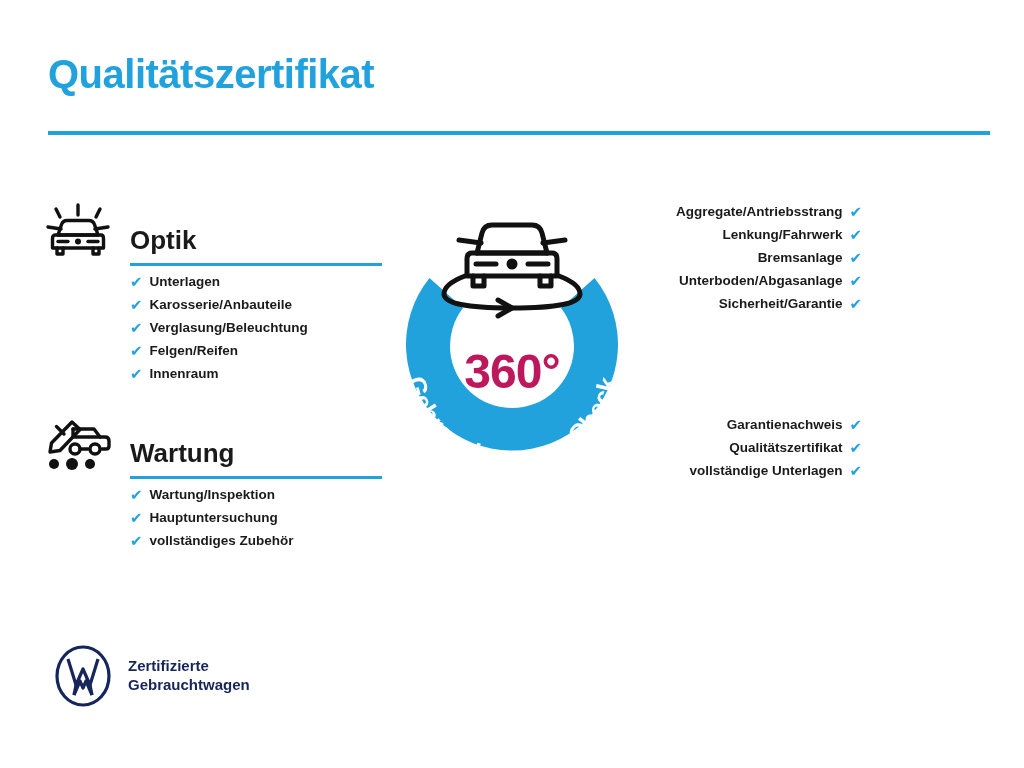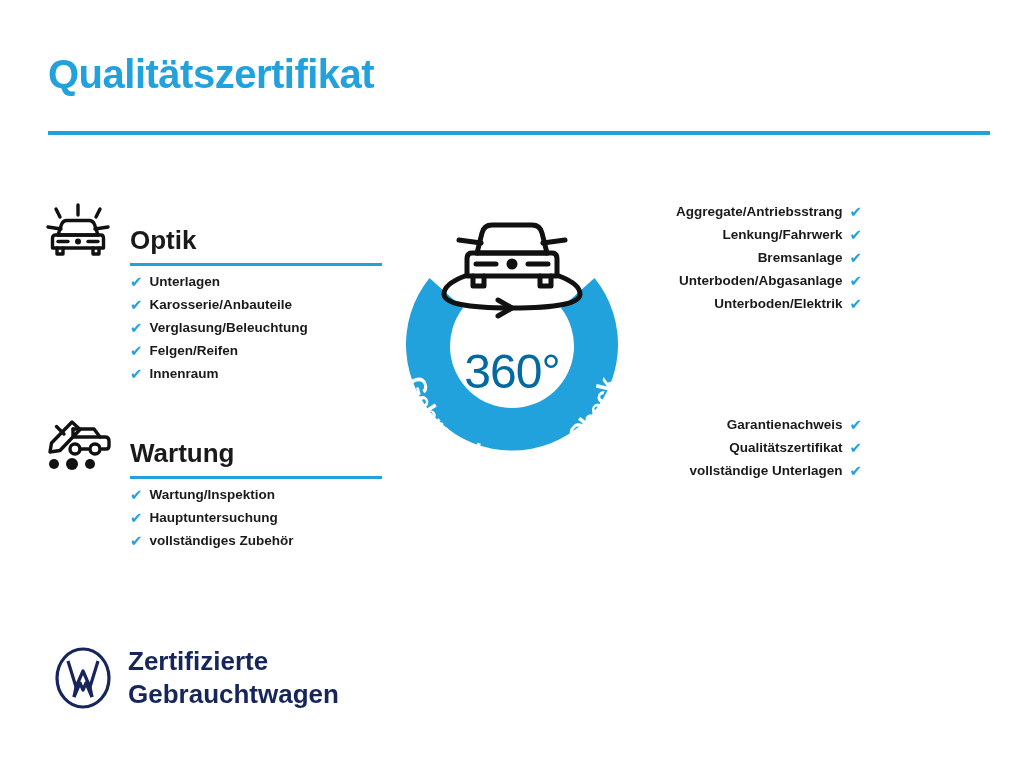--- a/index.html
+++ b/index.html
@@ -120,37 +120,37 @@
     height: 290px;
   }
   #badge svg { display: block; }
   #badge-value {
     position: absolute;
     left: 0;
     top: 148px;
     width: 280px;
     text-align: center;
     font-size: 48px;
-    font-weight: normal;
-    color: #0369a1;
+    font-weight: bold;
+    color: #be185d;
     letter-spacing: -1px;
   }
 
   
   #vw-logo-block {
     position: absolute;
     left: 52px;
     top: 645px;
     display: flex;
     align-items: center;
   }
   #vw-mark { width: 62px; height: 62px; }
   #vw-wordmark {
     margin-left: 14px;
-    font-size: 26px;
+    font-size: 15px;
     font-weight: bold;
     line-height: 1.25;
     color: #16255A;
     white-space: nowrap;
   }
 </style>
 </head>
 <body>
 
 <div id="page-title">Qualitätszertifikat</div>
@@ -253,21 +253,21 @@
       </li>
     <li>
         <span>Bremsanlage</span>
         <span class="tick">✔</span>
       </li>
     <li>
         <span>Unterboden/Abgasanlage</span>
         <span class="tick">✔</span>
       </li>
     <li>
-        <span>Unterboden/Elektrik</span>
+        <span>Sicherheit/Garantie</span>
         <span class="tick">✔</span>
       </li>
   </ul>
 </div>
 
 <div class="section sec-garantie right">
   <ul class="check-list">
     <li>
         <span>Garantienachweis</span>
         <span class="tick">✔</span>

